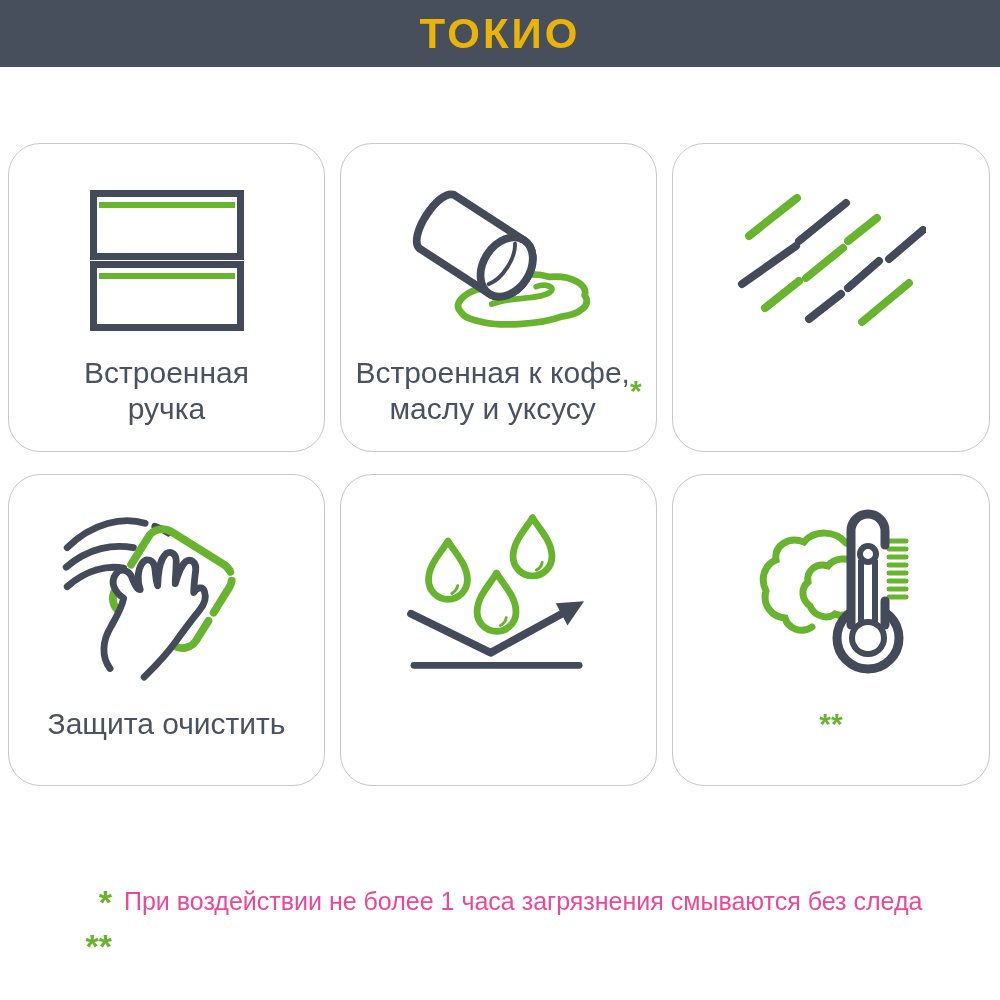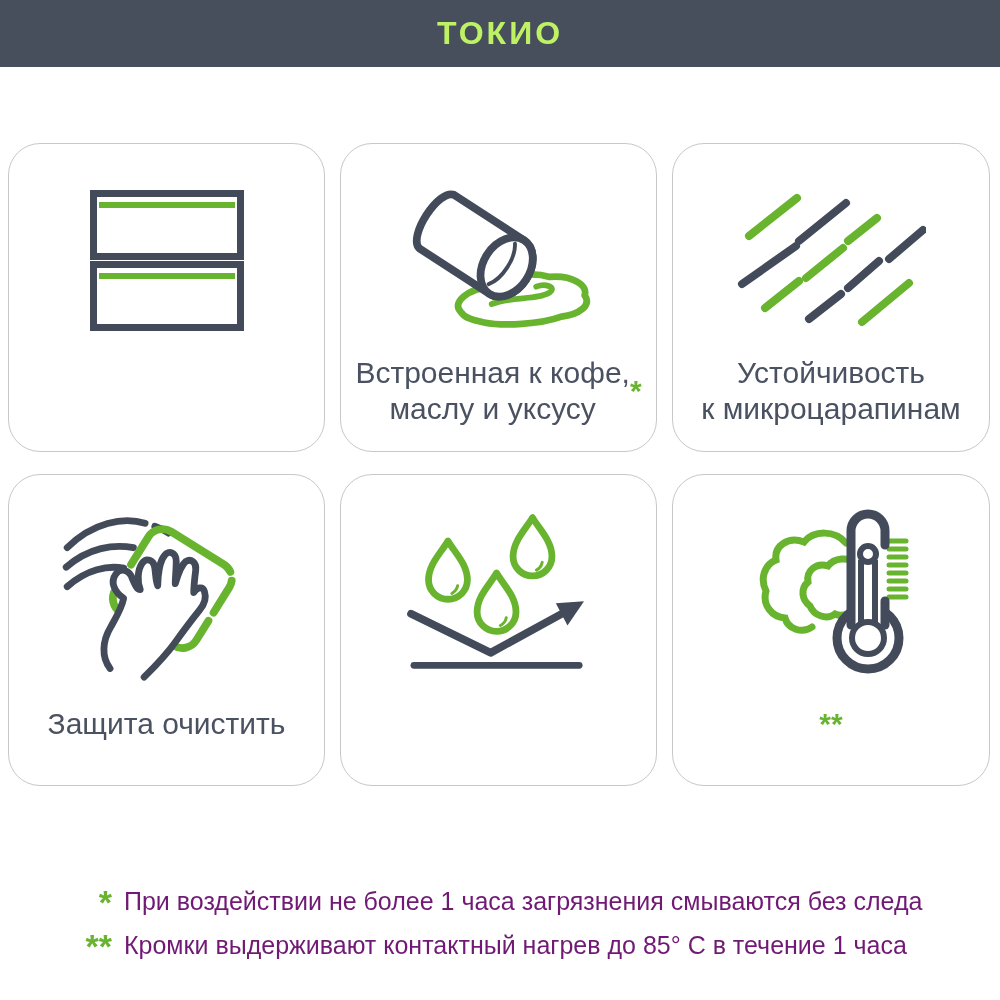--- a/index.html
+++ b/index.html
@@ -4,21 +4,21 @@
 <style>
   * { margin:0; padding:0; box-sizing:border-box; }
   html,body { width:1000px; background:#ffffff; font-family:"Liberation Sans", sans-serif; }
   body { width:1000px; height:1000px; overflow:hidden; }
 
   .header {
     width:1000px; height:67px; background:#474e5c;
     display:flex; align-items:center; justify-content:center;
   }
   .header-title {
-    color:#bef264; font-size:32px; font-weight:600; letter-spacing:3px;
+    color:#eab308; font-size:42px; font-weight:600; letter-spacing:3px;
   }
 
   .cards-grid {
     margin-top:76px;
     padding-left:8px; padding-right:10px;
     display:grid;
     grid-template-columns:317px 317px 318px;
     grid-template-rows:309px 312px;
     column-gap:15px; row-gap:22px;
   }
@@ -43,21 +43,21 @@
   }
   .ast { color:#69b42f; font-size:30px; font-weight:600; }
 
   .notes { margin-top:100px; padding-left:62px; }
   .note { display:flex; align-items:flex-start; margin-bottom:14px; }
   .note-marker {
     display:block; width:50px; text-align:right; margin-right:12px;
     color:#69b42f; font-size:34px; line-height:28px; font-weight:600;
     position:relative; top:2px;
   }
-  .note-text { font-size:25px; line-height:30px; color:#701a75; }
+  .note-text { font-size:25px; line-height:30px; color:#ec4899; }
 
   svg { display:block; }
 </style>
 </head>
 <body>
 
 <div class="header">
   <div class="header-title">ТОКИО</div>
 </div>
 
@@ -65,20 +65,25 @@
 
   <div class="card">
     <div class="card-icon">
       <svg width="154" height="142" viewBox="0 0 154 142">
         <rect x="3.5" y="3.5" width="147" height="63" fill="none" stroke="#434b5a" stroke-width="7"></rect>
         <line x1="9" y1="15" x2="145" y2="15" stroke="#69b42f" stroke-width="6"></line>
         <rect x="3.5" y="74.5" width="147" height="63" fill="none" stroke="#434b5a" stroke-width="7"></rect>
         <line x1="9" y1="86" x2="145" y2="86" stroke="#69b42f" stroke-width="6"></line>
       </svg>
     </div>
+    <div class="card-label">
+        <span class="card-label-text">Встроенная
+ручка</span>
+        <span class="ast"></span>
+      </div>
   </div>
 
   <div class="card">
     <div class="card-icon">
       <svg width="205" height="150" viewBox="0 0 210 155">
         <path d="M 66,130 C 56,120 74,106 98,104 C 108,93 138,88 158,94 C 180,92 198,102 194,113 C 202,123 188,133 170,135 C 148,143 110,145 90,141 C 76,138 70,136 66,130 Z" fill="none" stroke="#69b42f" stroke-width="7" stroke-linejoin="round"></path>
         <path d="M 98,122 C 118,114 146,118 158,110 C 165,105 154,100 144,104" fill="none" stroke="#69b42f" stroke-width="6" stroke-linecap="round"></path>
         <circle cx="57" cy="37" r="21" fill="none" stroke="#434b5a" stroke-width="8"></circle>
         <g transform="rotate(33 100 75)">
           <path d="M 30,42 L 116,42 A 24,33 0 0 1 116,108 L 30,108 C 13,105 13,45 30,42 Z" fill="#ffffff" stroke="#434b5a" stroke-width="8" stroke-linejoin="round"></path>
@@ -104,25 +109,20 @@
           <line x1="153" y1="68" x2="187" y2="39" stroke="#434b5a"></line>
           <line x1="6" y1="93" x2="60" y2="55" stroke="#434b5a"></line>
           <line x1="70" y1="87" x2="107" y2="57" stroke="#69b42f"></line>
           <line x1="112" y1="97" x2="143" y2="70" stroke="#434b5a"></line>
           <line x1="29" y1="117" x2="63" y2="90" stroke="#69b42f"></line>
           <line x1="73" y1="128" x2="105" y2="103" stroke="#434b5a"></line>
           <line x1="126" y1="131" x2="173" y2="92" stroke="#69b42f"></line>
         </g>
       </svg>
     </div>
-    <div class="card-label">
-        <span class="card-label-text">Устойчивость
-к микроцарапинам</span>
-        <span class="ast"></span>
-      </div>
   </div>
 
   <div class="card">
     <div class="card-icon">
       <svg width="215" height="185" viewBox="0 0 220 190">
         <g stroke="#434b5a" stroke-width="7" stroke-linecap="round" fill="none">
           <path d="M 8,50 C 34,24 66,18 88,25"></path>
           <path d="M 98,28 C 104,30 108,32 112,35"></path>
           <path d="M 7,70 C 30,50 56,46 76,50"></path>
           <path d="M 8,90 C 28,72 50,68 66,71"></path>
@@ -192,15 +192,14 @@
 
 </div>
 
 <div class="notes">
   <div class="note">
     <span class="note-marker">*</span>
     <span class="note-text">При воздействии не более 1 часа загрязнения смываются без следа</span>
   </div>
   <div class="note">
     <span class="note-marker">**</span>
-    <span class="note-text">Кромки выдерживают контактный нагрев до 85° С в течение 1 часа</span>
   </div>
 </div>
 
 </body></html>

